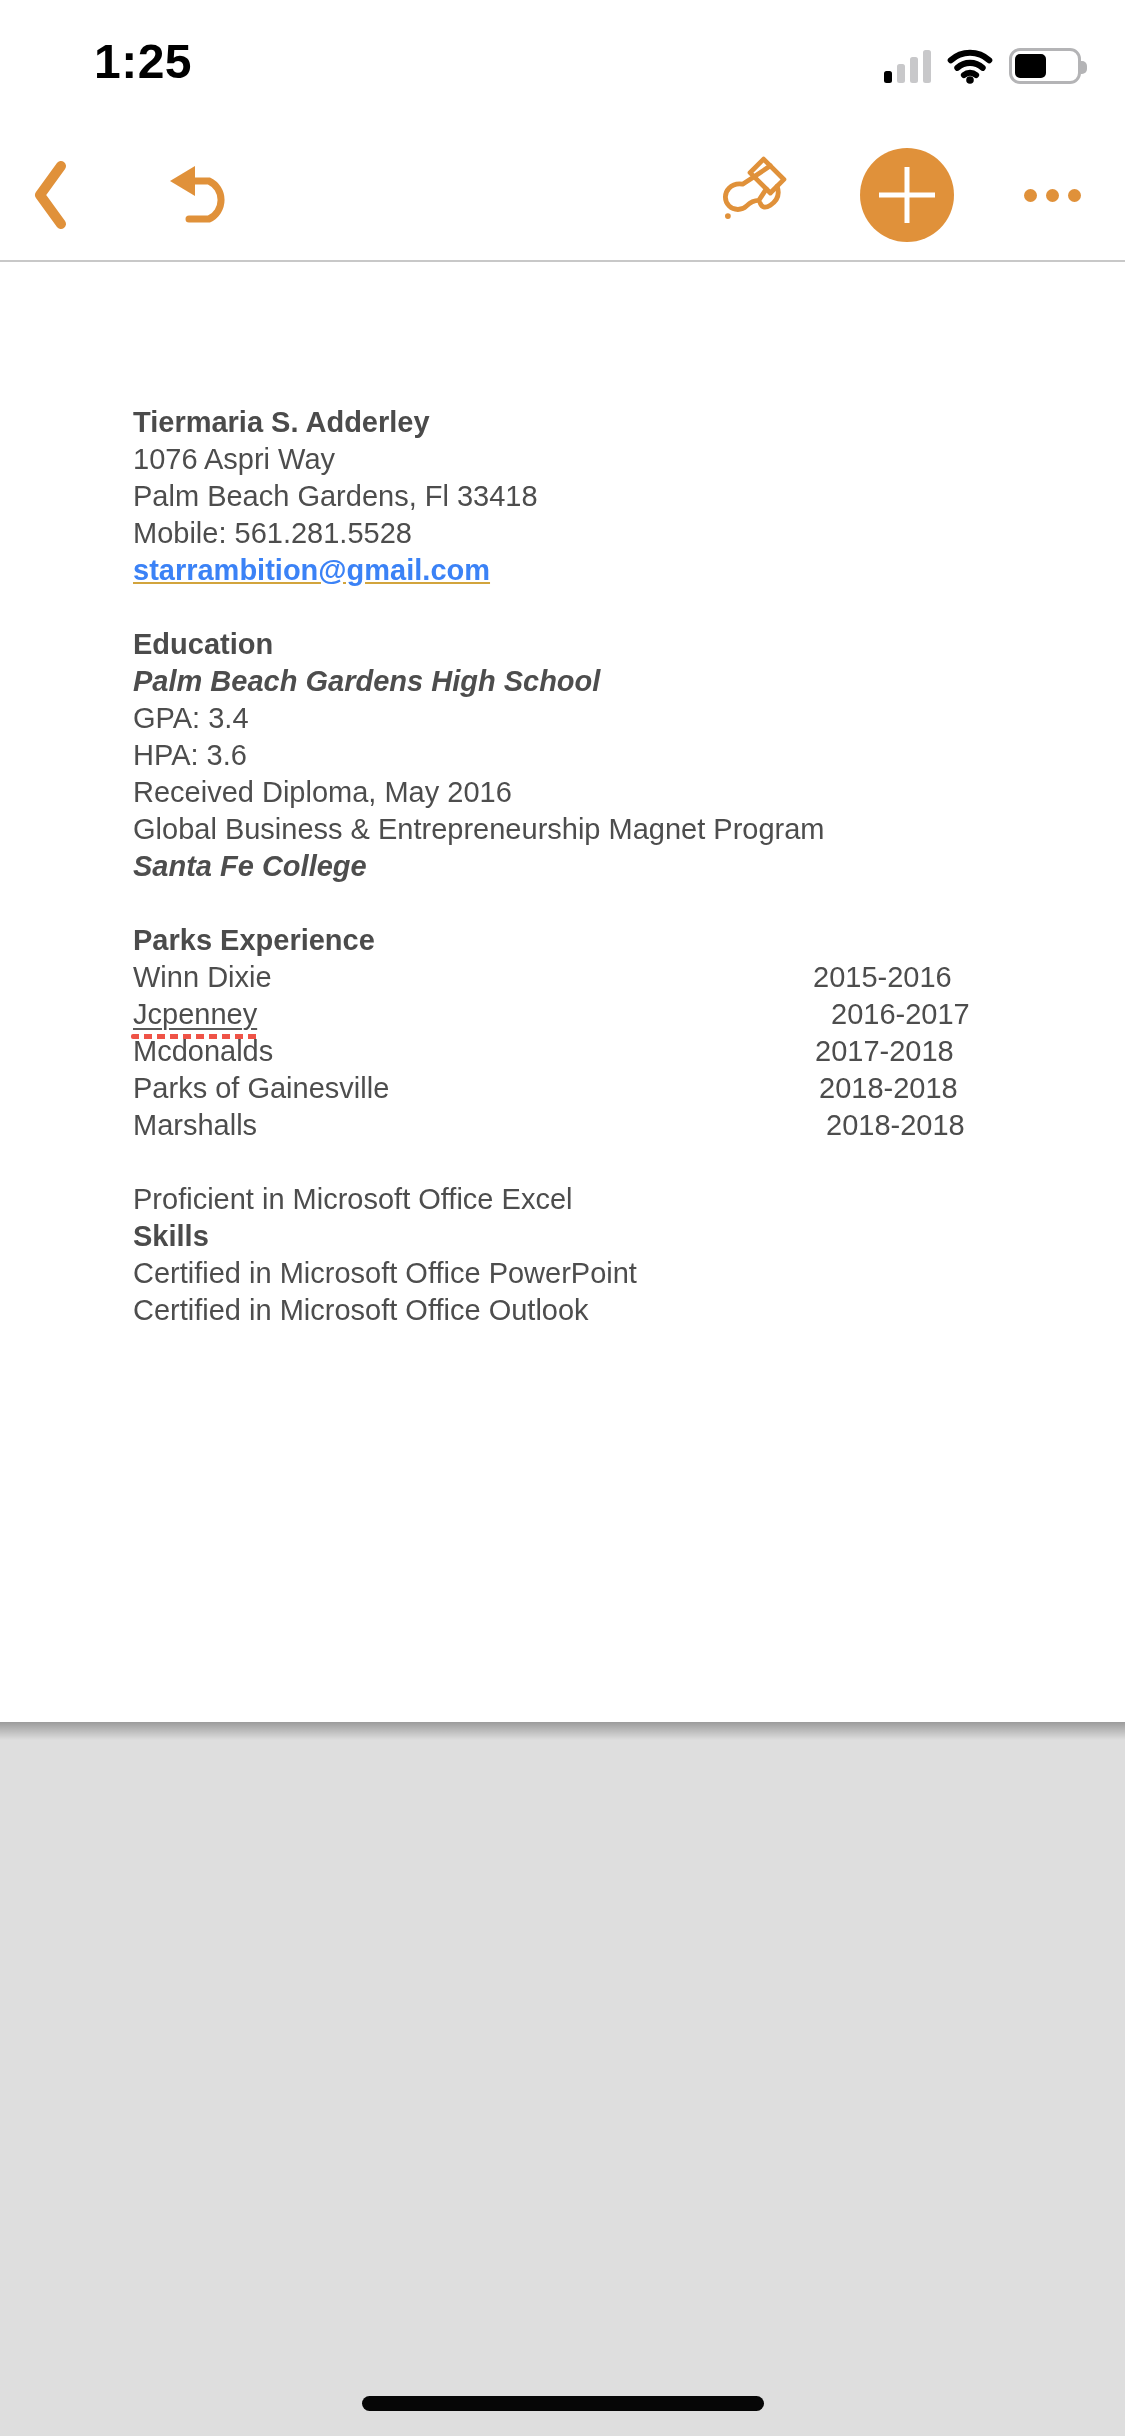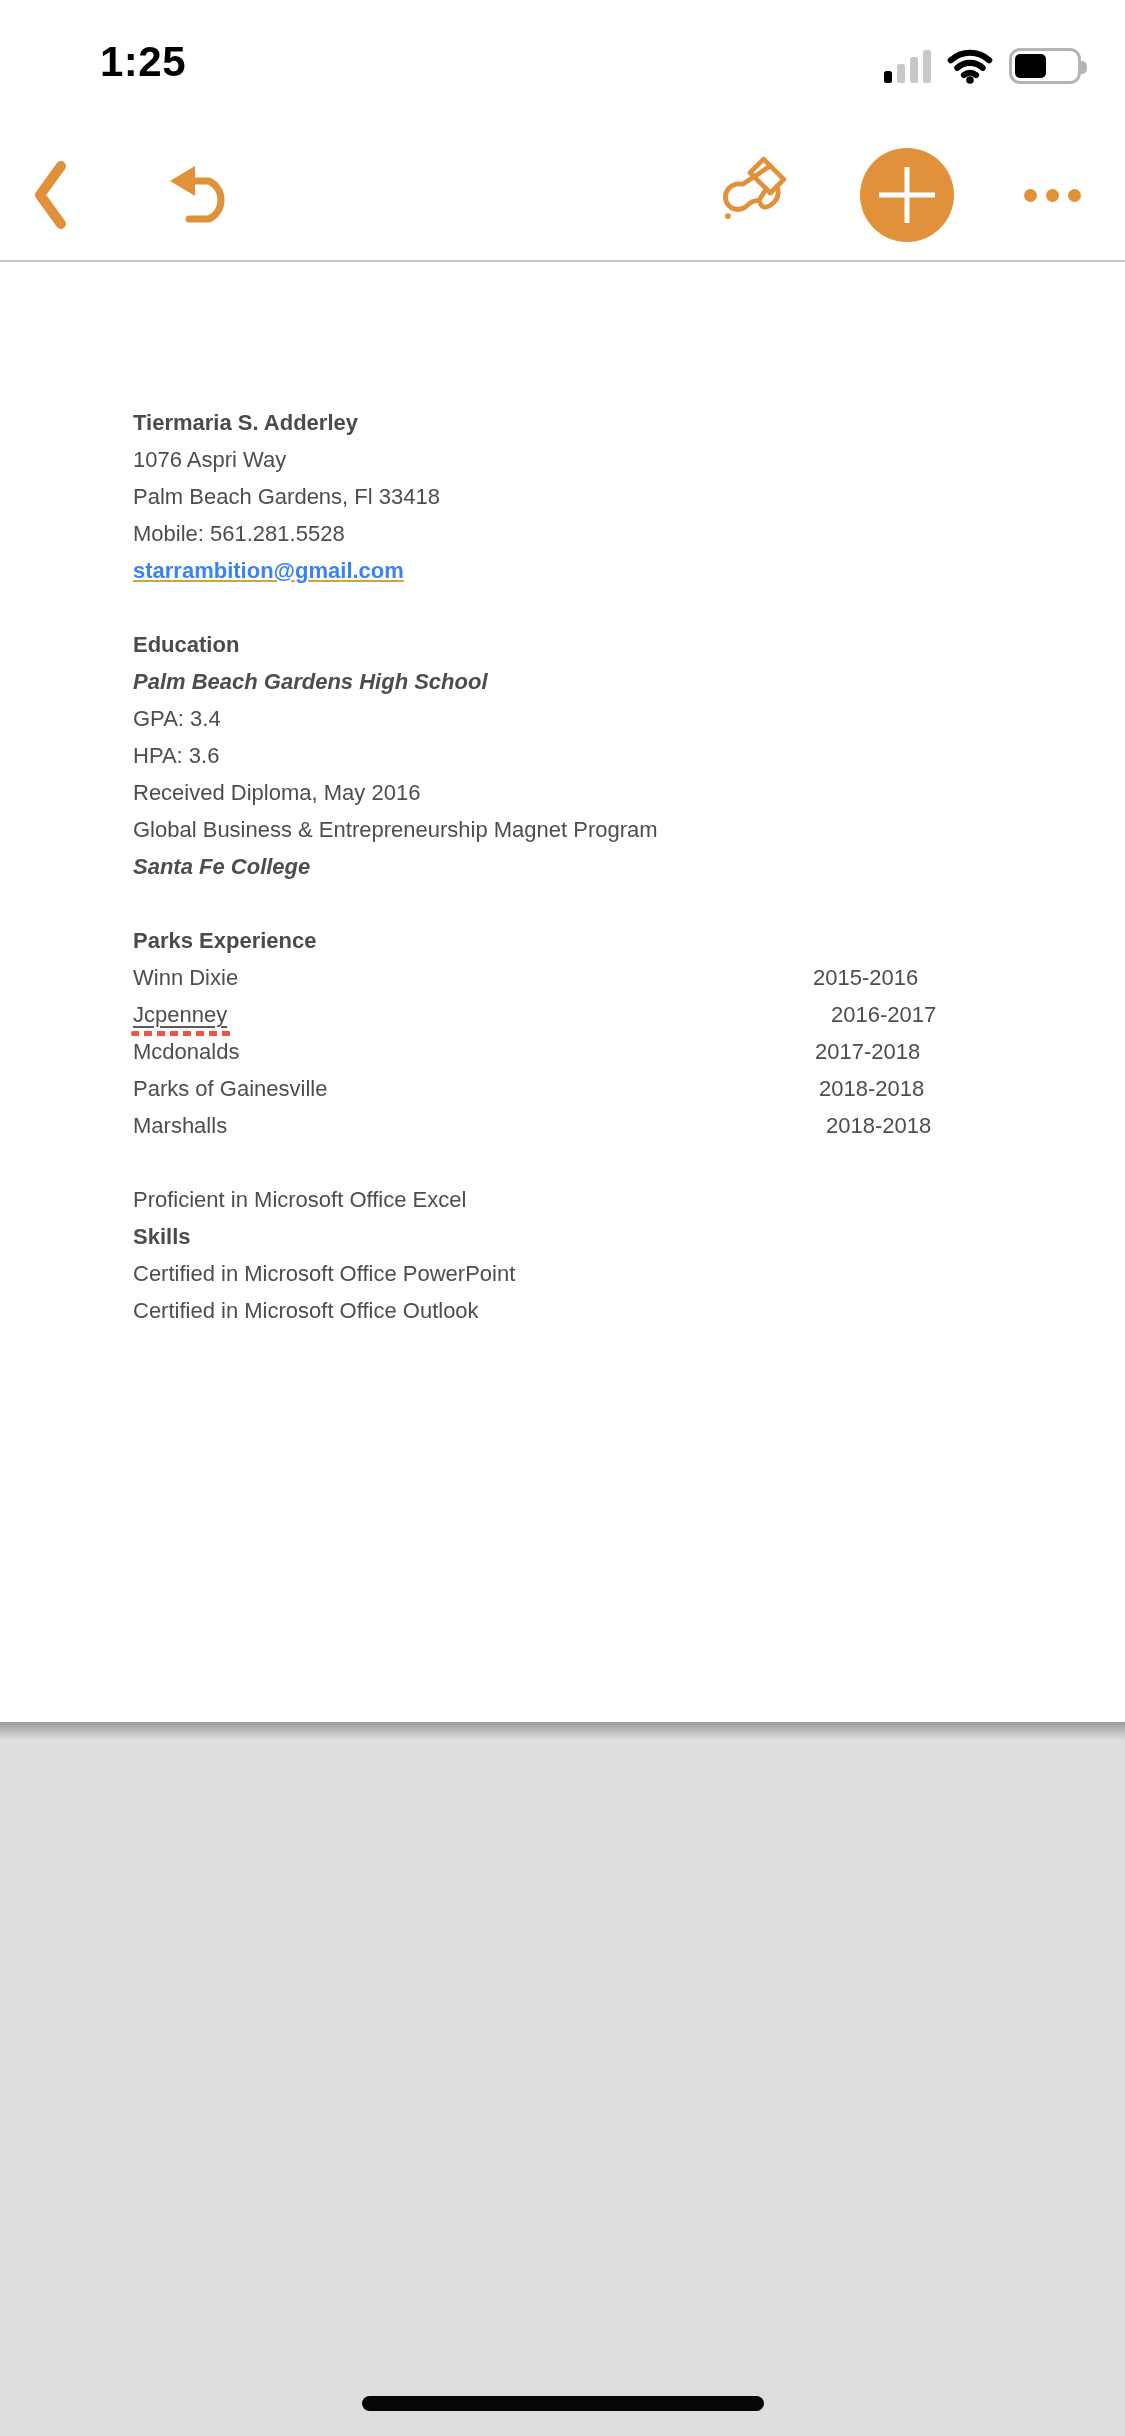--- a/index.html
+++ b/index.html
@@ -8,21 +8,21 @@
     width:1125px; height:2436px; position:relative; overflow:hidden;
     background:#ffffff;
     font-family:"Liberation Sans", sans-serif;
     -webkit-font-smoothing:antialiased;
   }
 
   
   .status-bar { position:absolute; top:0; left:0; width:1125px; height:90px; background:#fff; }
   .time {
     position:absolute; left:63px; top:38px; width:160px; text-align:center;
-    font-size:42px; font-weight:700; color:#000; letter-spacing:0.5px; line-height:48px;
+    font-size:48px; font-weight:700; color:#000; letter-spacing:0.5px; line-height:48px;
   }
   .status-icons { position:absolute; right:44px; top:46px; display:flex; align-items:center; gap:15px; height:40px; }
   .sig { display:flex; align-items:flex-end; gap:5px; height:34px; }
   .sig i { display:block; width:8px; border-radius:2.5px; background:#c8c8ca; }
   .sig i.b1 { height:12px; background:#000; }
   .sig i.b2 { height:19px; }
   .sig i.b3 { height:26px; }
   .sig i.b4 { height:33px; }
   .battery { position:relative; width:72px; height:36px; border:3px solid #b4b4b6; border-radius:11px; }
   .battery .fill { position:absolute; left:3px; top:3px; width:31px; height:24px; background:#000; border-radius:5px; }
@@ -42,21 +42,21 @@
     width:94px; height:94px; border-radius:50%; background:#e0913a; position:relative; margin-right:70px;
   }
   .btn-add::before, .btn-add::after { content:""; position:absolute; background:#fff; left:50%; top:50%; }
   .btn-add::before { width:56px; height:5px; transform:translate(-50%,-50%); }
   .btn-add::after  { width:5px; height:56px; transform:translate(-50%,-50%); }
   .btn-more { display:flex; gap:9px; align-items:center; }
   .btn-more i { width:13px; height:13px; border-radius:50%; background:#e0913a; display:block; }
 
   
   .page-canvas { position:absolute; top:264px; left:0; width:1125px; height:1458px; background:#fff; }
-  .doc { padding:140px 60px 0 133px; color:#4d4d4d; font-size:22px; line-height:37px; }
+  .doc { padding:140px 60px 0 133px; color:#4d4d4d; font-size:29px; line-height:37px; }
   .doc p { margin:0; }
   .sec { margin:0 0 37px 0; }
   .sec:last-child { margin-bottom:0; }
   b.h { font-weight:700; color:#4b4b4b; }
   .school { font-weight:700; font-style:italic; }
   .email-link { color:#3b82f6; text-decoration:underline; text-decoration-color:#d2a43c;font-weight:bold; }
   .work-row { position:relative; }
   .work-date { position:absolute; top:0; white-space:nowrap; }
   .work-row.r0 .work-date { left:680px; }
   .work-row.r1 .work-date { left:698px; }

